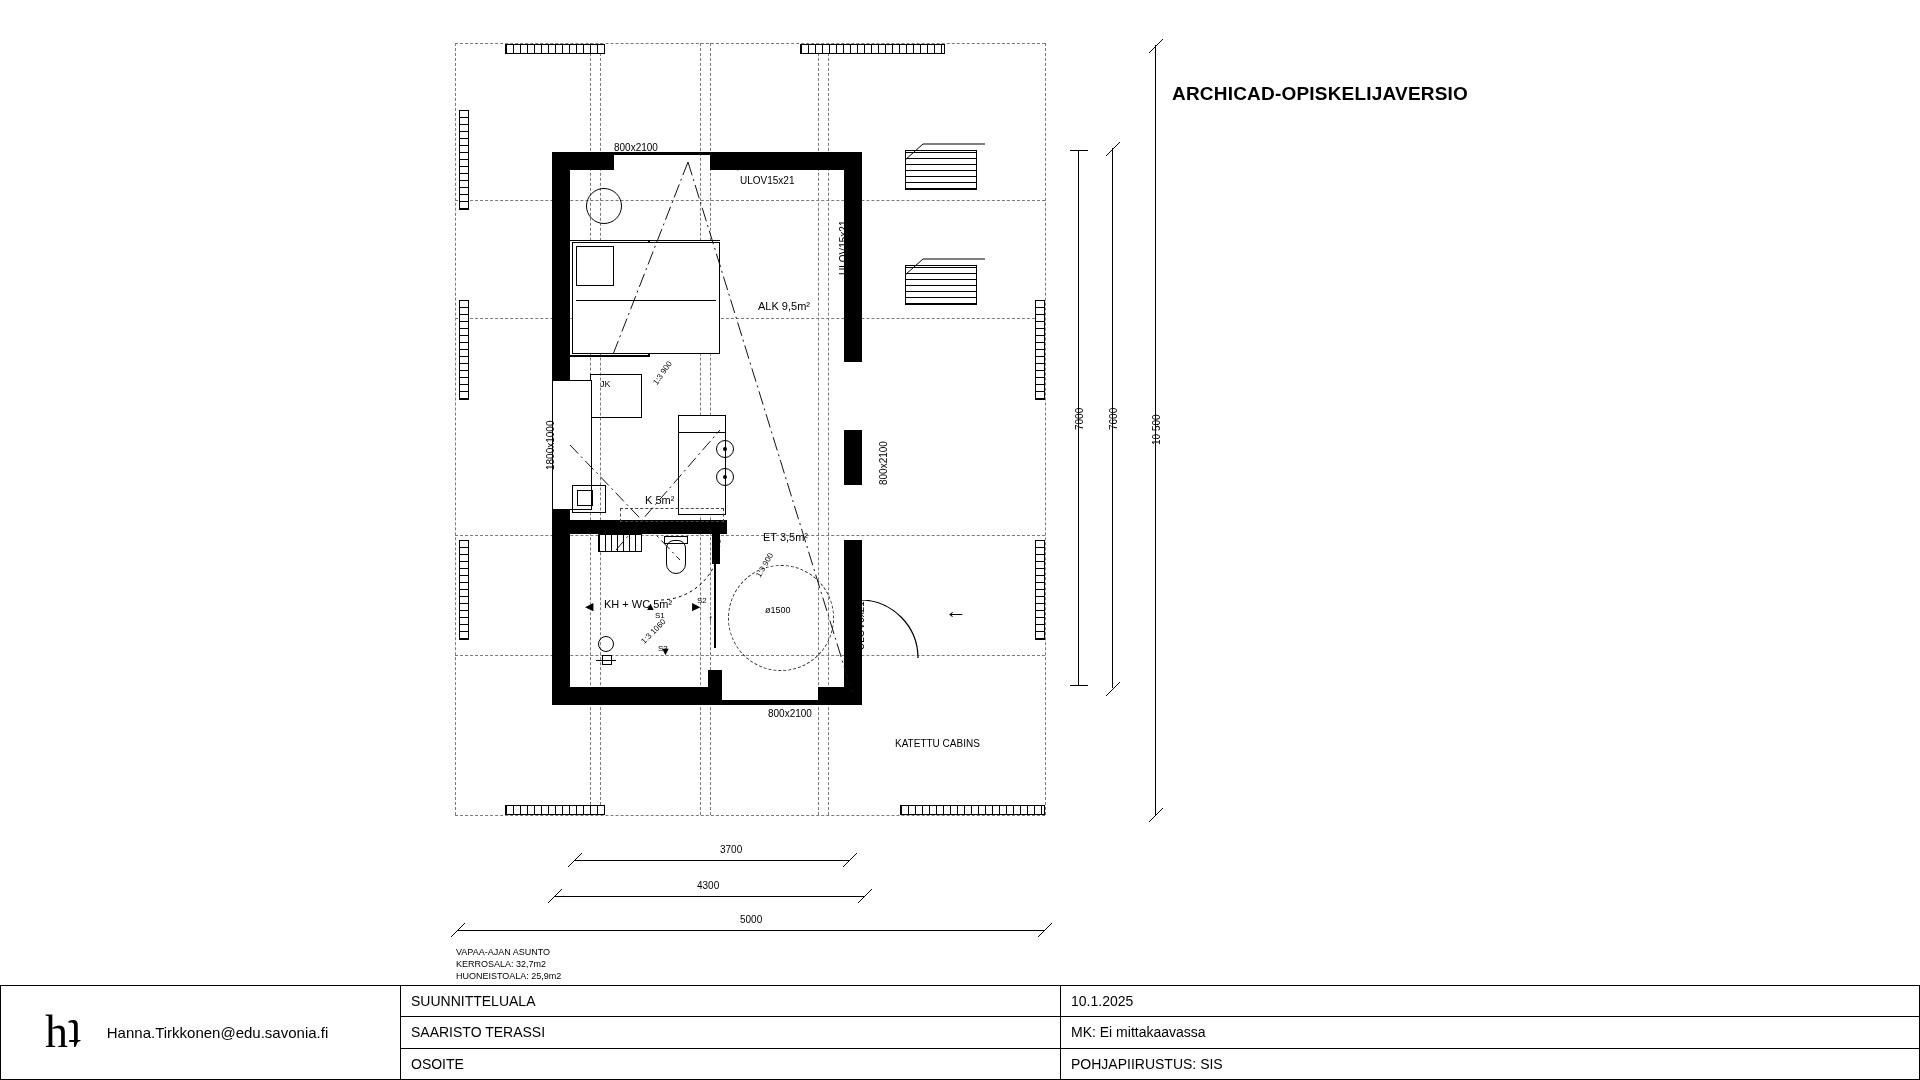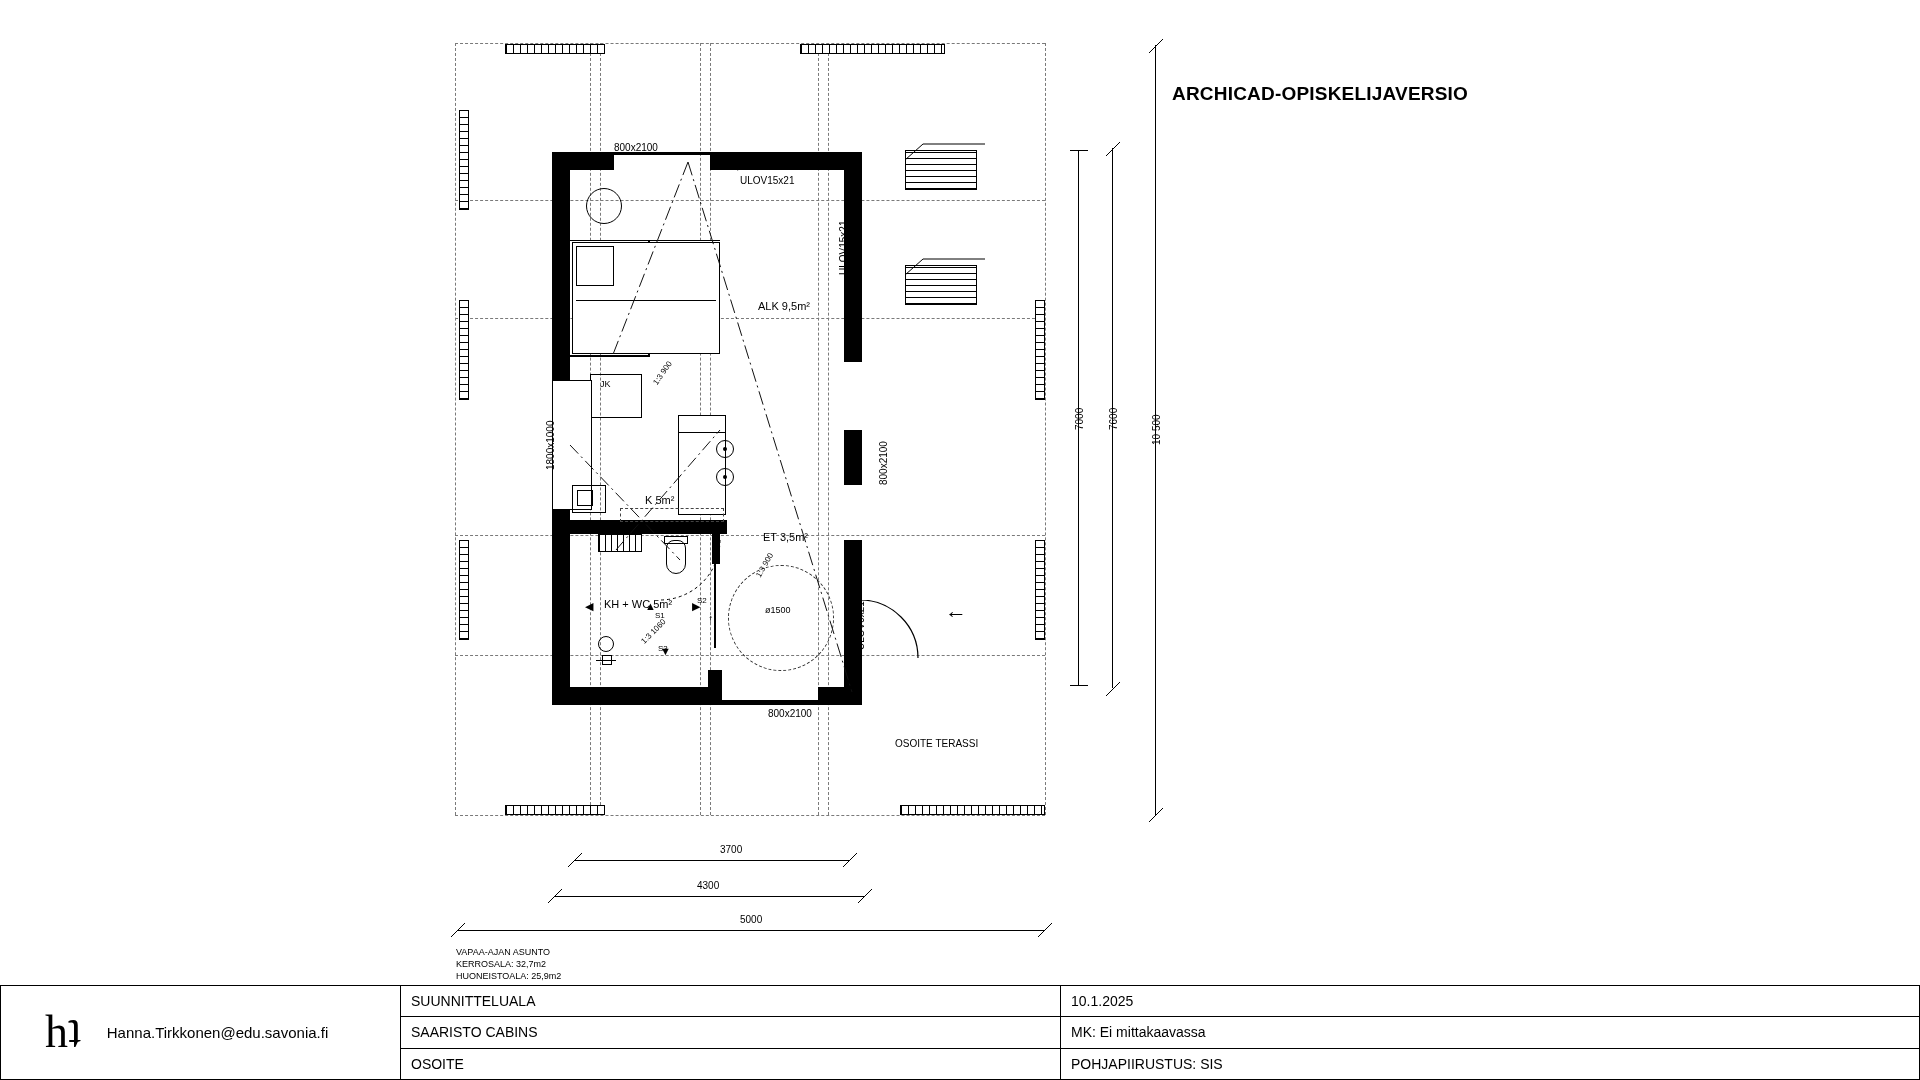--- a/index.html
+++ b/index.html
@@ -206,21 +206,21 @@
        background:repeating-linear-gradient(0deg,#000 0 1px,#fff 1px 6px);"></div>
   <svg class="abs" style="left:905px; top:257px; width:80px; height:20px;" viewBox="0 0 80 20">
     <polyline points="0,18 18,2 80,2" fill="none" stroke="#000" stroke-width="1"></polyline>
   </svg>
 
   <div class="abs t11" style="left:758px; top:300px;">ALK 9,5m²</div>
   <div class="abs t11" style="left:645px; top:450px;margin-top:44px;">K 5m²</div>
   <div class="abs t11" style="left:763px; top:531px;">ET 3,5m²</div>
   <div class="abs t11" style="left:604px; top:598px;">KH + WC 5m²</div>
 
-  <div class="abs t10" style="left:895px; top:738px;">OSOITE TERASSI</div>
+  <div class="abs t10" style="left:895px; top:738px;">KATETTU CABINS</div>
 
   <div class="abs t10" style="left:614px; top:142px;">800x2100</div>
   <div class="abs t10" style="left:740px; top:175px;">ULOV15x21</div>
 
   <div class="abs t10" style="left:838px; top:275px; transform:rotate(-90deg); transform-origin:0 0;">ULOV15x21</div>
   <div class="abs t10" style="left:878px; top:485px; transform:rotate(-90deg); transform-origin:0 0;">800x2100</div>
   <div class="abs t10" style="left:855px; top:650px; transform:rotate(-90deg); transform-origin:0 0;">ULOV9x21</div>
   <div class="abs t10" style="left:768px; top:708px;">800x2100</div>
   <div class="abs t10" style="left:545px; top:470px; transform:rotate(-90deg); transform-origin:0 0;">1800x1000</div>
 
@@ -289,21 +289,21 @@
       <td class="logo-cell" rowspan="3">
         <div class="logo-wrap">
           <span class="logo-glyph">hʇ</span>
           <span class="email">Hanna.Tirkkonen@edu.savonia.fi</span>
         </div>
       </td>
       <td class="col-mid">SUUNNITTELUALA</td>
       <td>10.1.2025</td>
     </tr>
     <tr>
-      <td class="col-mid">SAARISTO CABINS</td>
+      <td class="col-mid">SAARISTO TERASSI</td>
       <td>MK: Ei mittakaavassa</td>
     </tr>
     <tr>
       <td class="col-mid">OSOITE</td>
       <td>POHJAPIIRUSTUS: SIS</td>
     </tr>
   </tbody>
     </table>
 </div>
 

